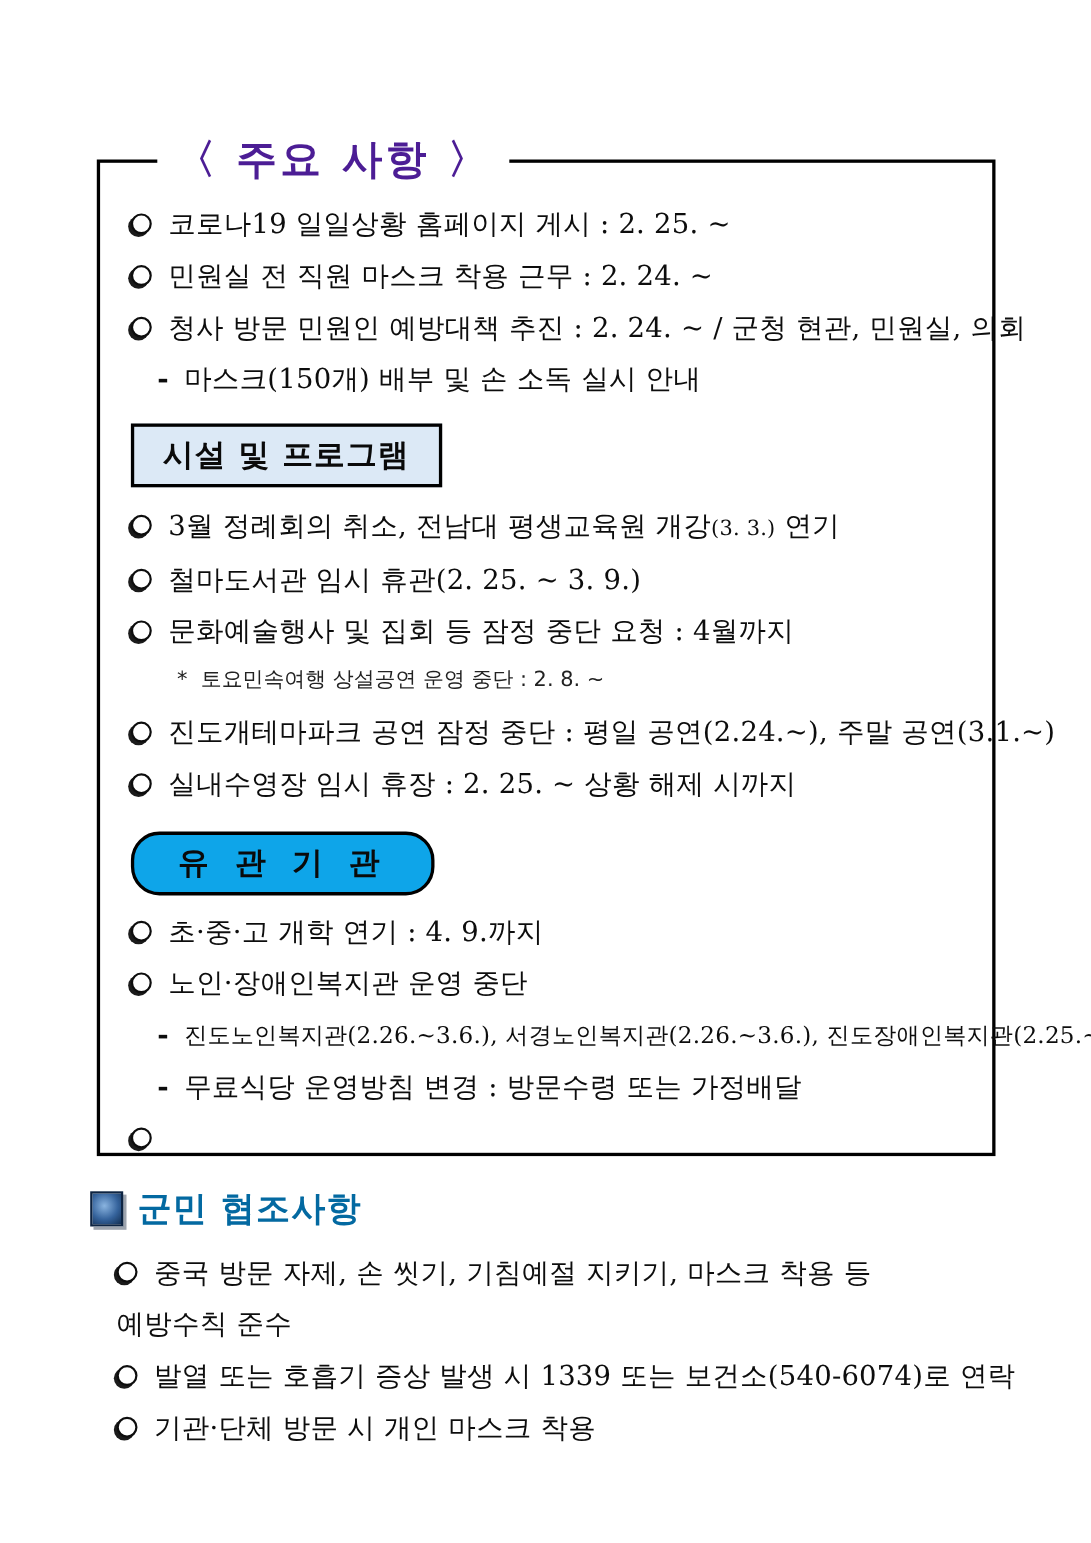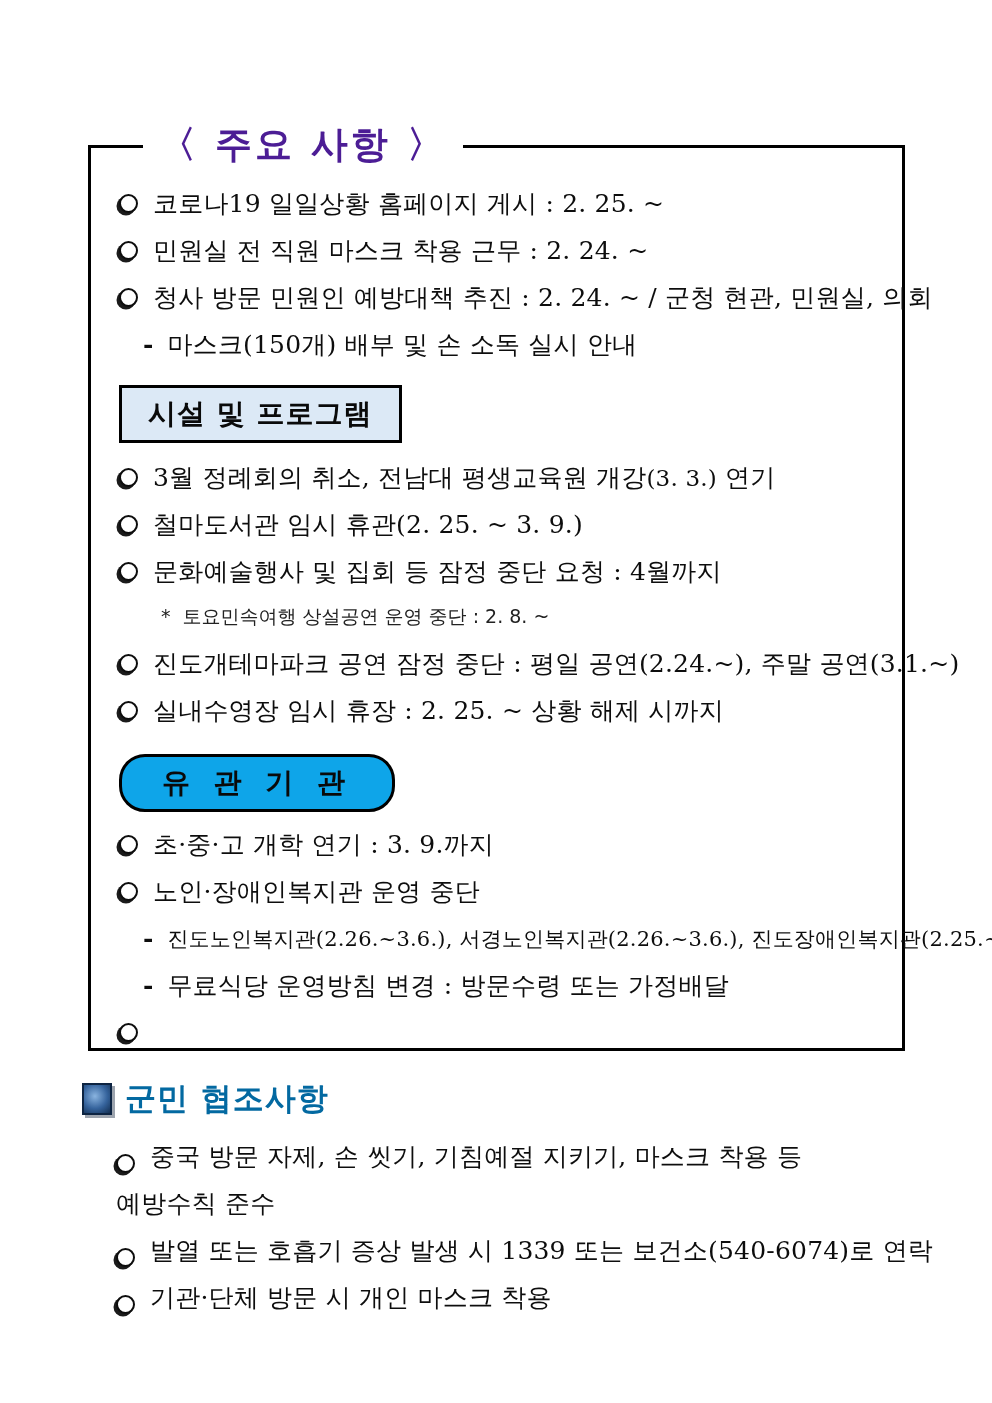--- a/index.html
+++ b/index.html
@@ -37,21 +37,21 @@
   }
   .dash-line{margin-left:52px;}
   .dg{flex:none;margin-right:14px;font-weight:bold;}
   .note-line{
     margin-left:70px;margin-bottom:19px;
     font-family:"DejaVu Sans","Liberation Sans",sans-serif;
     font-size:19px;line-height:26px;color:#222;
   }
   .note-line .nm{flex:none;margin-right:12px;}
   .note-line .t{letter-spacing:0;}
-  .small-inline{font-size:23px;}
+  .small-inline{font-size:19px;}
   .cond{font-size:21px;letter-spacing:-0.6px;}
 
   
   .seclabel{
     display:inline-block;border:3px solid #000;box-sizing:border-box;
     font-family:"DejaVu Sans","Liberation Sans",sans-serif;
     font-weight:bold;font-size:28px;line-height:34px;color:#0a0a0a;
     padding:9px 26px;margin:9px 0 19px 28px;white-space:nowrap;
   }
   .seclabel.blue{background:#dce9f6;letter-spacing:1px;min-width:276px;text-align:center;}
@@ -64,21 +64,21 @@
     flex:none;width:26px;height:28px;margin-right:13px;
     background:radial-gradient(circle at 42% 40%, #8ab4e0 0%, #35639c 55%, #132f52 100%);
     border:2px solid #0d2442;
     box-shadow:3px 3px 0 rgba(105,115,130,0.65);
   }
   .coop-title{
     font-family:"DejaVu Sans","Liberation Sans",sans-serif;
     font-size:31px;font-weight:bold;color:#0369a1;letter-spacing:1px;
     white-space:nowrap;
   }
-  .coop .line{margin-left:34px;margin-bottom:15px;align-items:flex-end;}
+  .coop .line{margin-left:24px;margin-bottom:15px;}
   .cont-line{margin-left:65px;}
 </style>
 </head>
 <body>
 
 <div class="page">
 
   <div class="summary-box">
     <div class="box-title">〈 주요 사항 〉</div>
 
@@ -126,21 +126,21 @@
         <span class="ob"></span>
         <span class="t">실내수영장 임시 휴장 : 2. 25. ~ 상황 해제 시까지</span>
       </div>
     </div>
 
     <div>
       <div class="seclabel pink">유 관 기 관</div>
 
       <div class="line">
         <span class="ob"></span>
-        <span class="t">초·중·고 개학 연기 : 3. 9.까지</span>
+        <span class="t">초·중·고 개학 연기 : 4. 9.까지</span>
       </div>
       <div class="line">
         <span class="ob"></span>
         <span class="t">노인·장애인복지관 운영 중단</span>
       </div>
       <div class="line dash-line">
         <span class="dg">-</span>
         <span class="t cond">진도노인복지관(2.26.~3.6.), 서경노인복지관(2.26.~3.6.), 진도장애인복지관(2.25.~3.6.)</span>
       </div>
       <div class="line dash-line">

